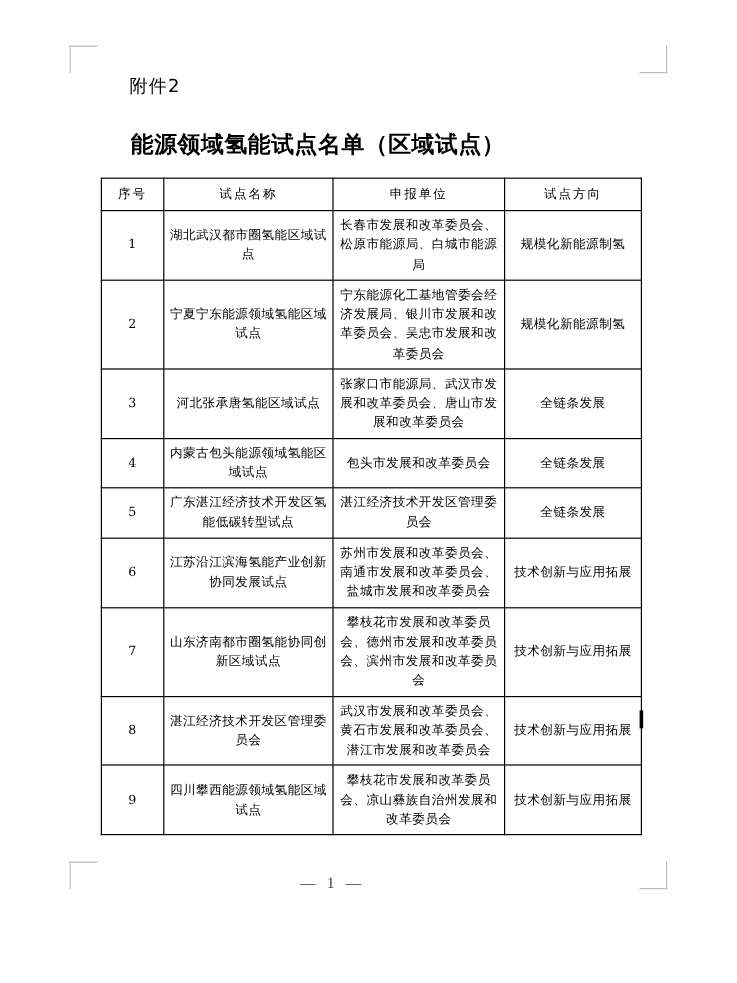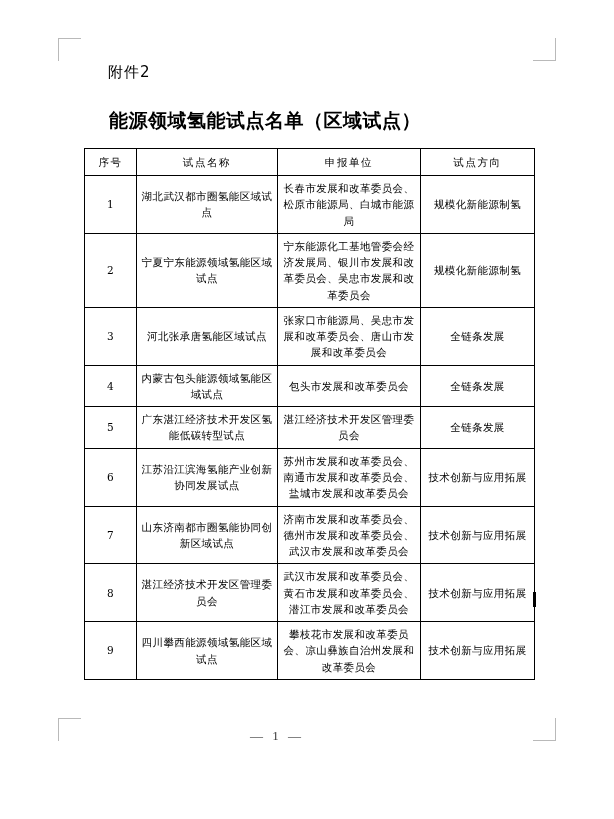--- a/index.html
+++ b/index.html
@@ -158,21 +158,21 @@
     </tr>
     <tr>
       <td class="cell-no">2</td>
       <td>宁夏宁东能源领域氢能区域试点</td>
       <td>宁东能源化工基地管委会经济发展局、银川市发展和改革委员会、吴忠市发展和改革委员会</td>
       <td class="cell-dir">规模化新能源制氢</td>
     </tr>
     <tr>
       <td class="cell-no">3</td>
       <td>河北张承唐氢能区域试点</td>
-      <td>张家口市能源局、吴忠市发展和改革委员会、唐山市发展和改革委员会</td>
+      <td>张家口市能源局、武汉市发展和改革委员会、唐山市发展和改革委员会</td>
       <td class="cell-dir">全链条发展</td>
     </tr>
     <tr>
       <td class="cell-no">4</td>
       <td>内蒙古包头能源领域氢能区域试点</td>
       <td>包头市发展和改革委员会</td>
       <td class="cell-dir">全链条发展</td>
     </tr>
     <tr>
       <td class="cell-no">5</td>
@@ -182,21 +182,21 @@
     </tr>
     <tr>
       <td class="cell-no">6</td>
       <td>江苏沿江滨海氢能产业创新协同发展试点</td>
       <td>苏州市发展和改革委员会、南通市发展和改革委员会、盐城市发展和改革委员会</td>
       <td class="cell-dir">技术创新与应用拓展</td>
     </tr>
     <tr>
       <td class="cell-no">7</td>
       <td>山东济南都市圈氢能协同创新区域试点</td>
-      <td>济南市发展和改革委员会、德州市发展和改革委员会、武汉市发展和改革委员会</td>
+      <td>攀枝花市发展和改革委员会、德州市发展和改革委员会、滨州市发展和改革委员会</td>
       <td class="cell-dir">技术创新与应用拓展</td>
     </tr>
     <tr>
       <td class="cell-no">8</td>
       <td>湛江经济技术开发区管理委员会</td>
       <td>武汉市发展和改革委员会、黄石市发展和改革委员会、潜江市发展和改革委员会</td>
       <td class="cell-dir">技术创新与应用拓展</td>
     </tr>
     <tr>
       <td class="cell-no">9</td>

